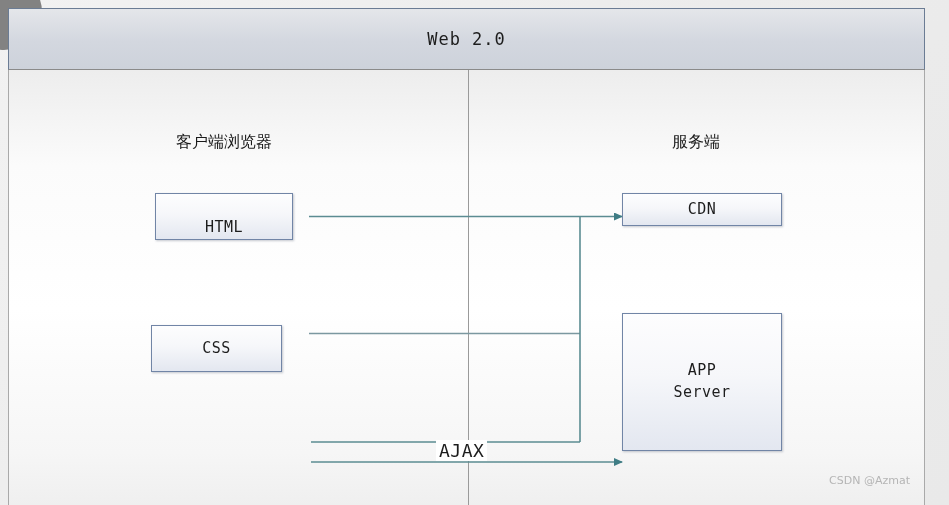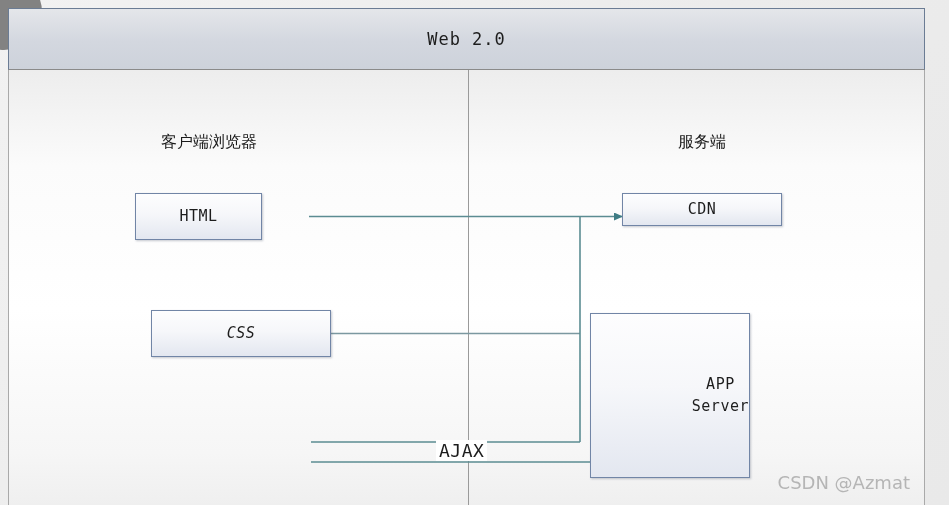--- a/index.html
+++ b/index.html
@@ -92,23 +92,24 @@
     background: #9a9a9a;
   }
 
   
   .caption {
     position: absolute;
     font-family: "DejaVu Sans", sans-serif;
     font-size: 16px;
     color: #1a1a1a;
     white-space: nowrap;
+    margin-left: 15px;
   }
   .caption-client { left: 152px; top: 62px; }
-  .caption-server { left: 669px; top: 62px; }
+  .caption-server { left: 648px; top: 62px; }
 
   
   .node {
     position: absolute;
     box-sizing: border-box;
     border: 1px solid #7185a6;
     background: linear-gradient(180deg, #fdfdfe 0%, #f6f7fa 45%, #e3e7f0 100%);
     box-shadow: 1px 1px 2px rgba(90,100,120,0.35);
     display: flex;
     align-items: center;
@@ -116,25 +117,25 @@
     text-align: center;
   }
   .node-label {
     font-family: "DejaVu Sans Mono", monospace;
     font-size: 15px;
     color: #1d1d1d;
     line-height: 1.45;
     letter-spacing: 0.5px;
   }
 
-  .node-html   { left: 126px; top: 123px; width: 127px; height: 47px; }
-  .node-css    { left: 142px; top: 240px; width: 180px; height: 47px; font-style: italic; }
+  .node-html   { left: 146px; top: 123px; width: 138px; height: 47px; align-items: flex-end; }
+  .node-css    { left: 142px; top: 255px; width: 131px; height: 47px; }
   .node-js     { left: 142px; top: 345px; width: 160px; height: 68px; }
   .node-cdn    { left: 613px; top: 123px; width: 160px; height: 33px; }
-  .node-app    { left: 581px; top: 243px; width: 160px; height: 165px; justify-content: flex-end; }
+  .node-app    { left: 613px; top: 243px; width: 160px; height: 138px; }
 
   
   .connectors {
     position: absolute;
     left: 0; top: 0;
     width: 917px;
     height: 435px;
     pointer-events: none;
   }
 
@@ -148,23 +149,23 @@
     font-family: "DejaVu Sans Mono", monospace;
     font-size: 18px;
     color: #1d1d1d;
     letter-spacing: 0.5px;
   }
 
   
   .watermark {
     position: absolute;
     right: 14px;
-    bottom: 12px;
+    bottom: 18px;
     font-family: "DejaVu Sans", sans-serif;
-    font-size: 18px;
+    font-size: 11px;
     color: #b5b5b5;
     white-space: nowrap;
   }
 </style>
 </head>
 <body>
 
 <div id="stage">
 
   <div class="page-backdrop"></div>

